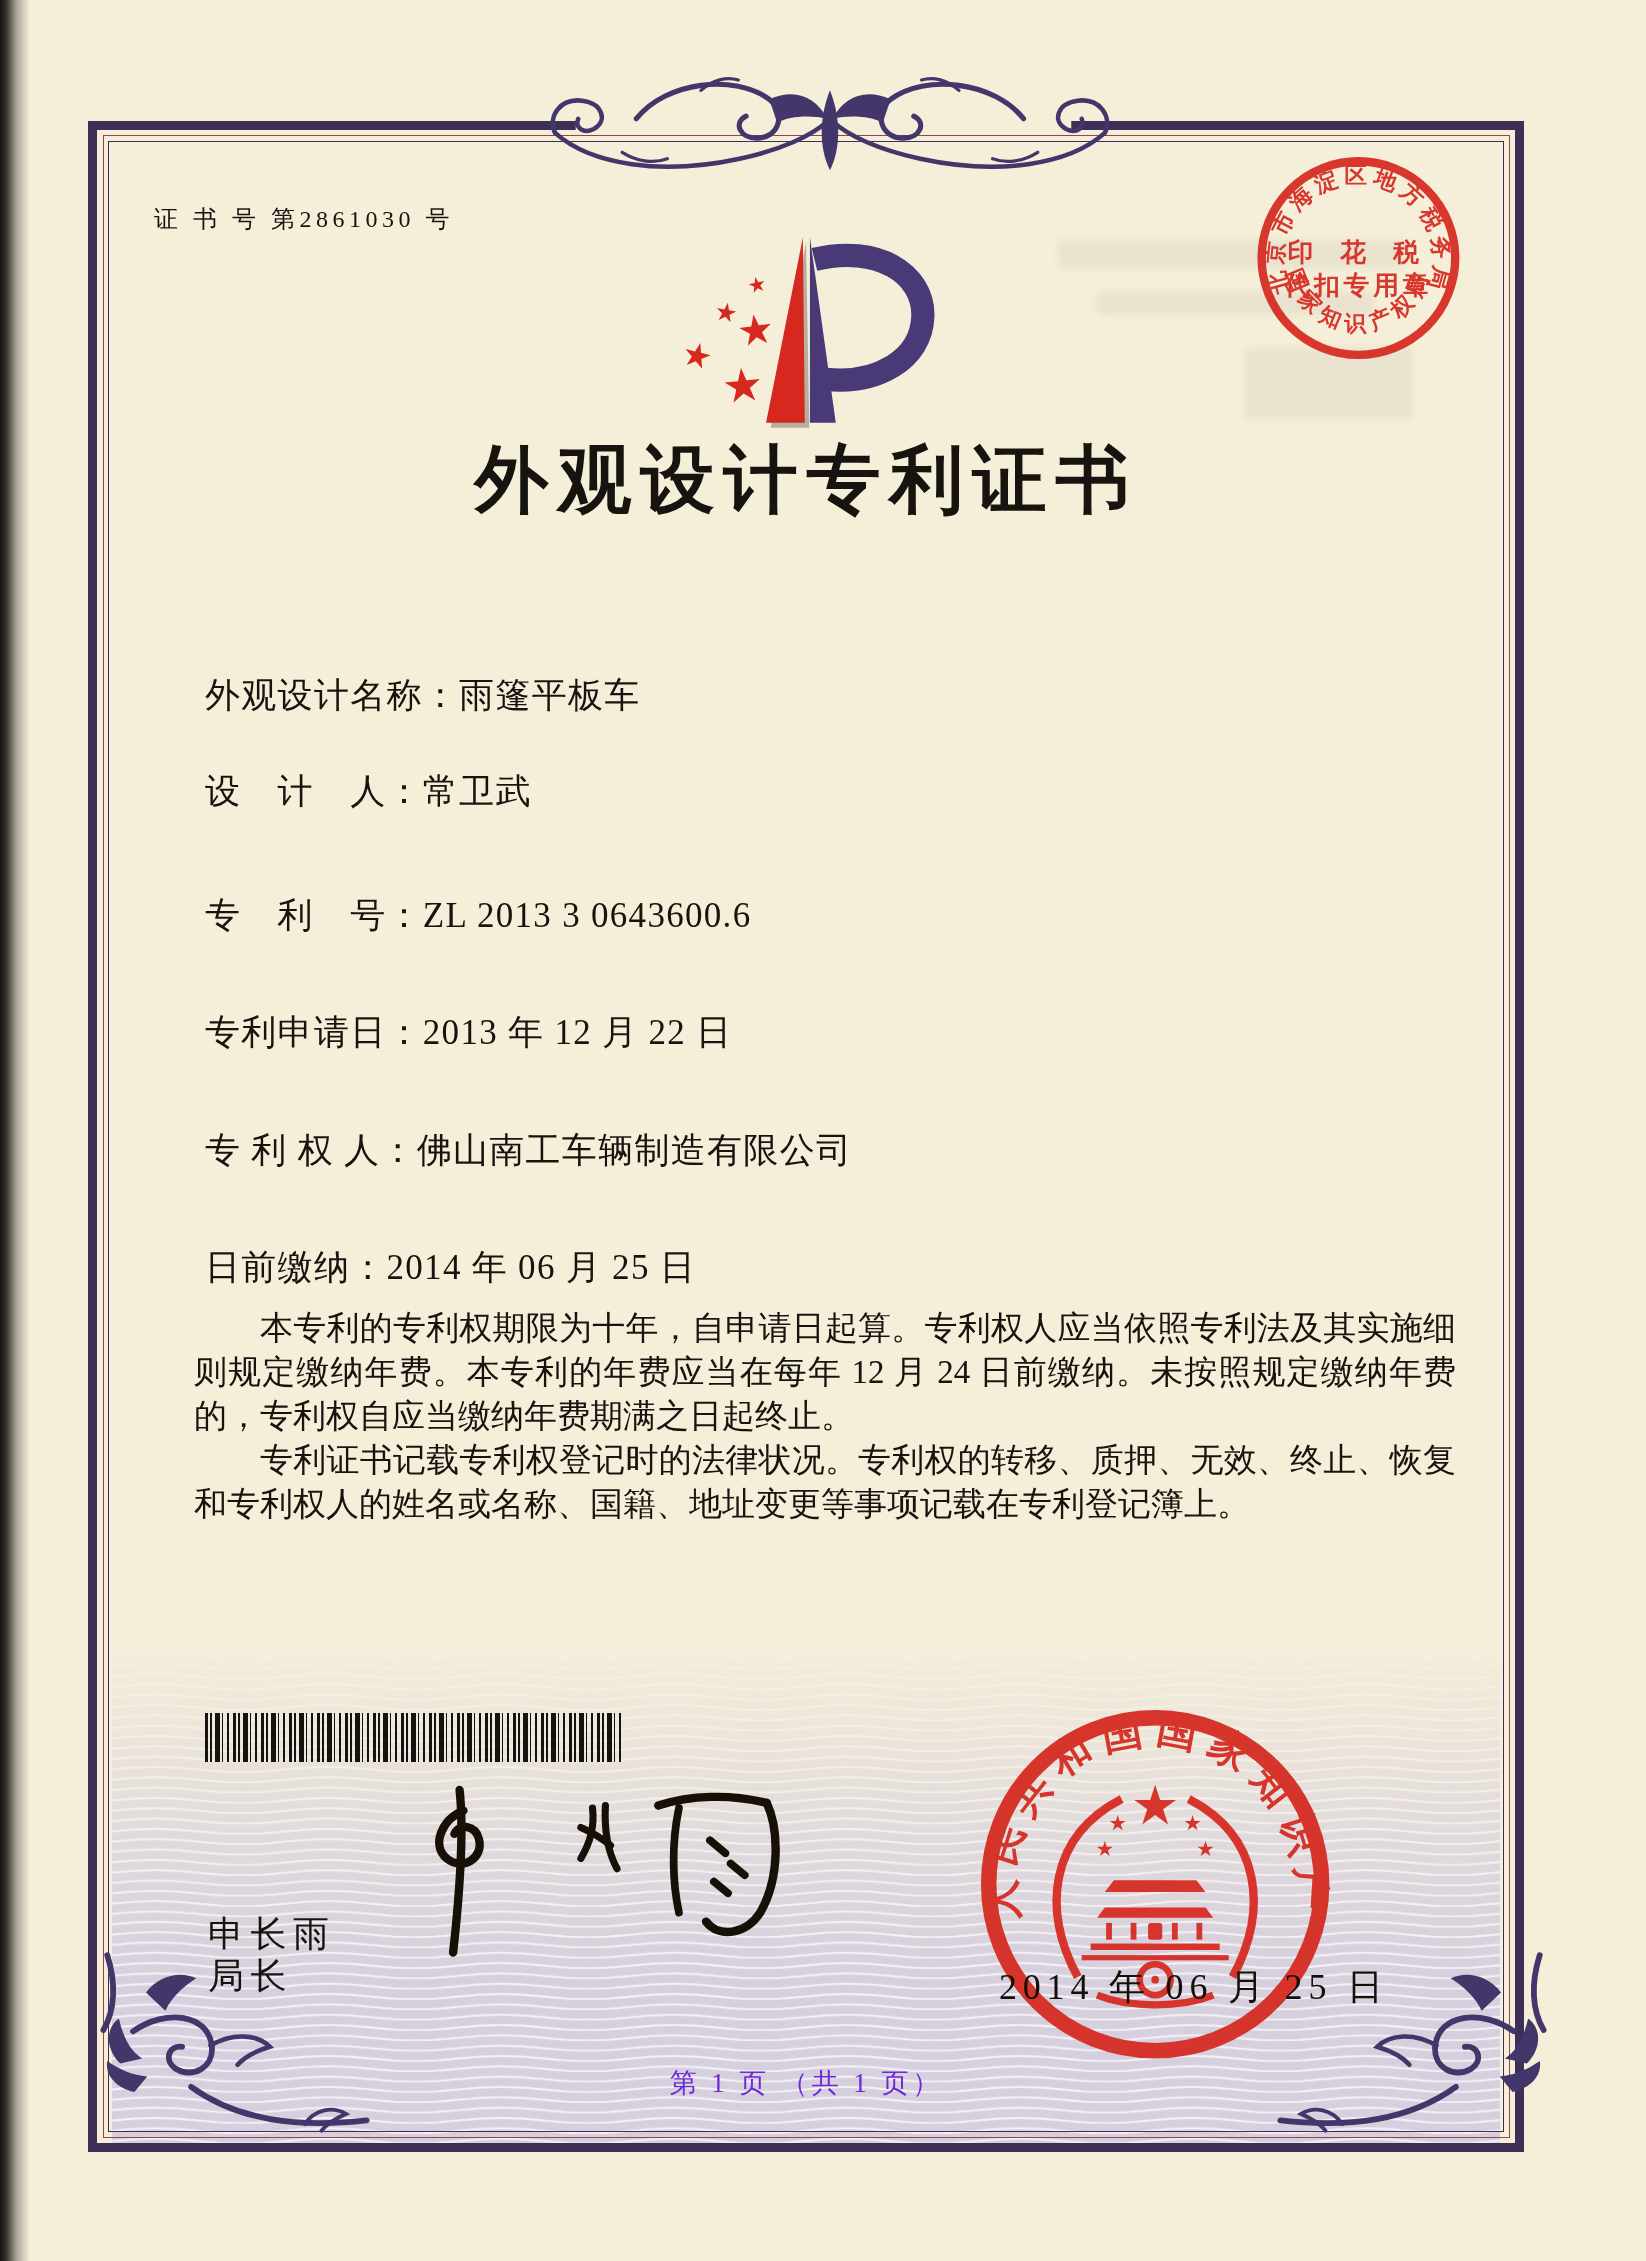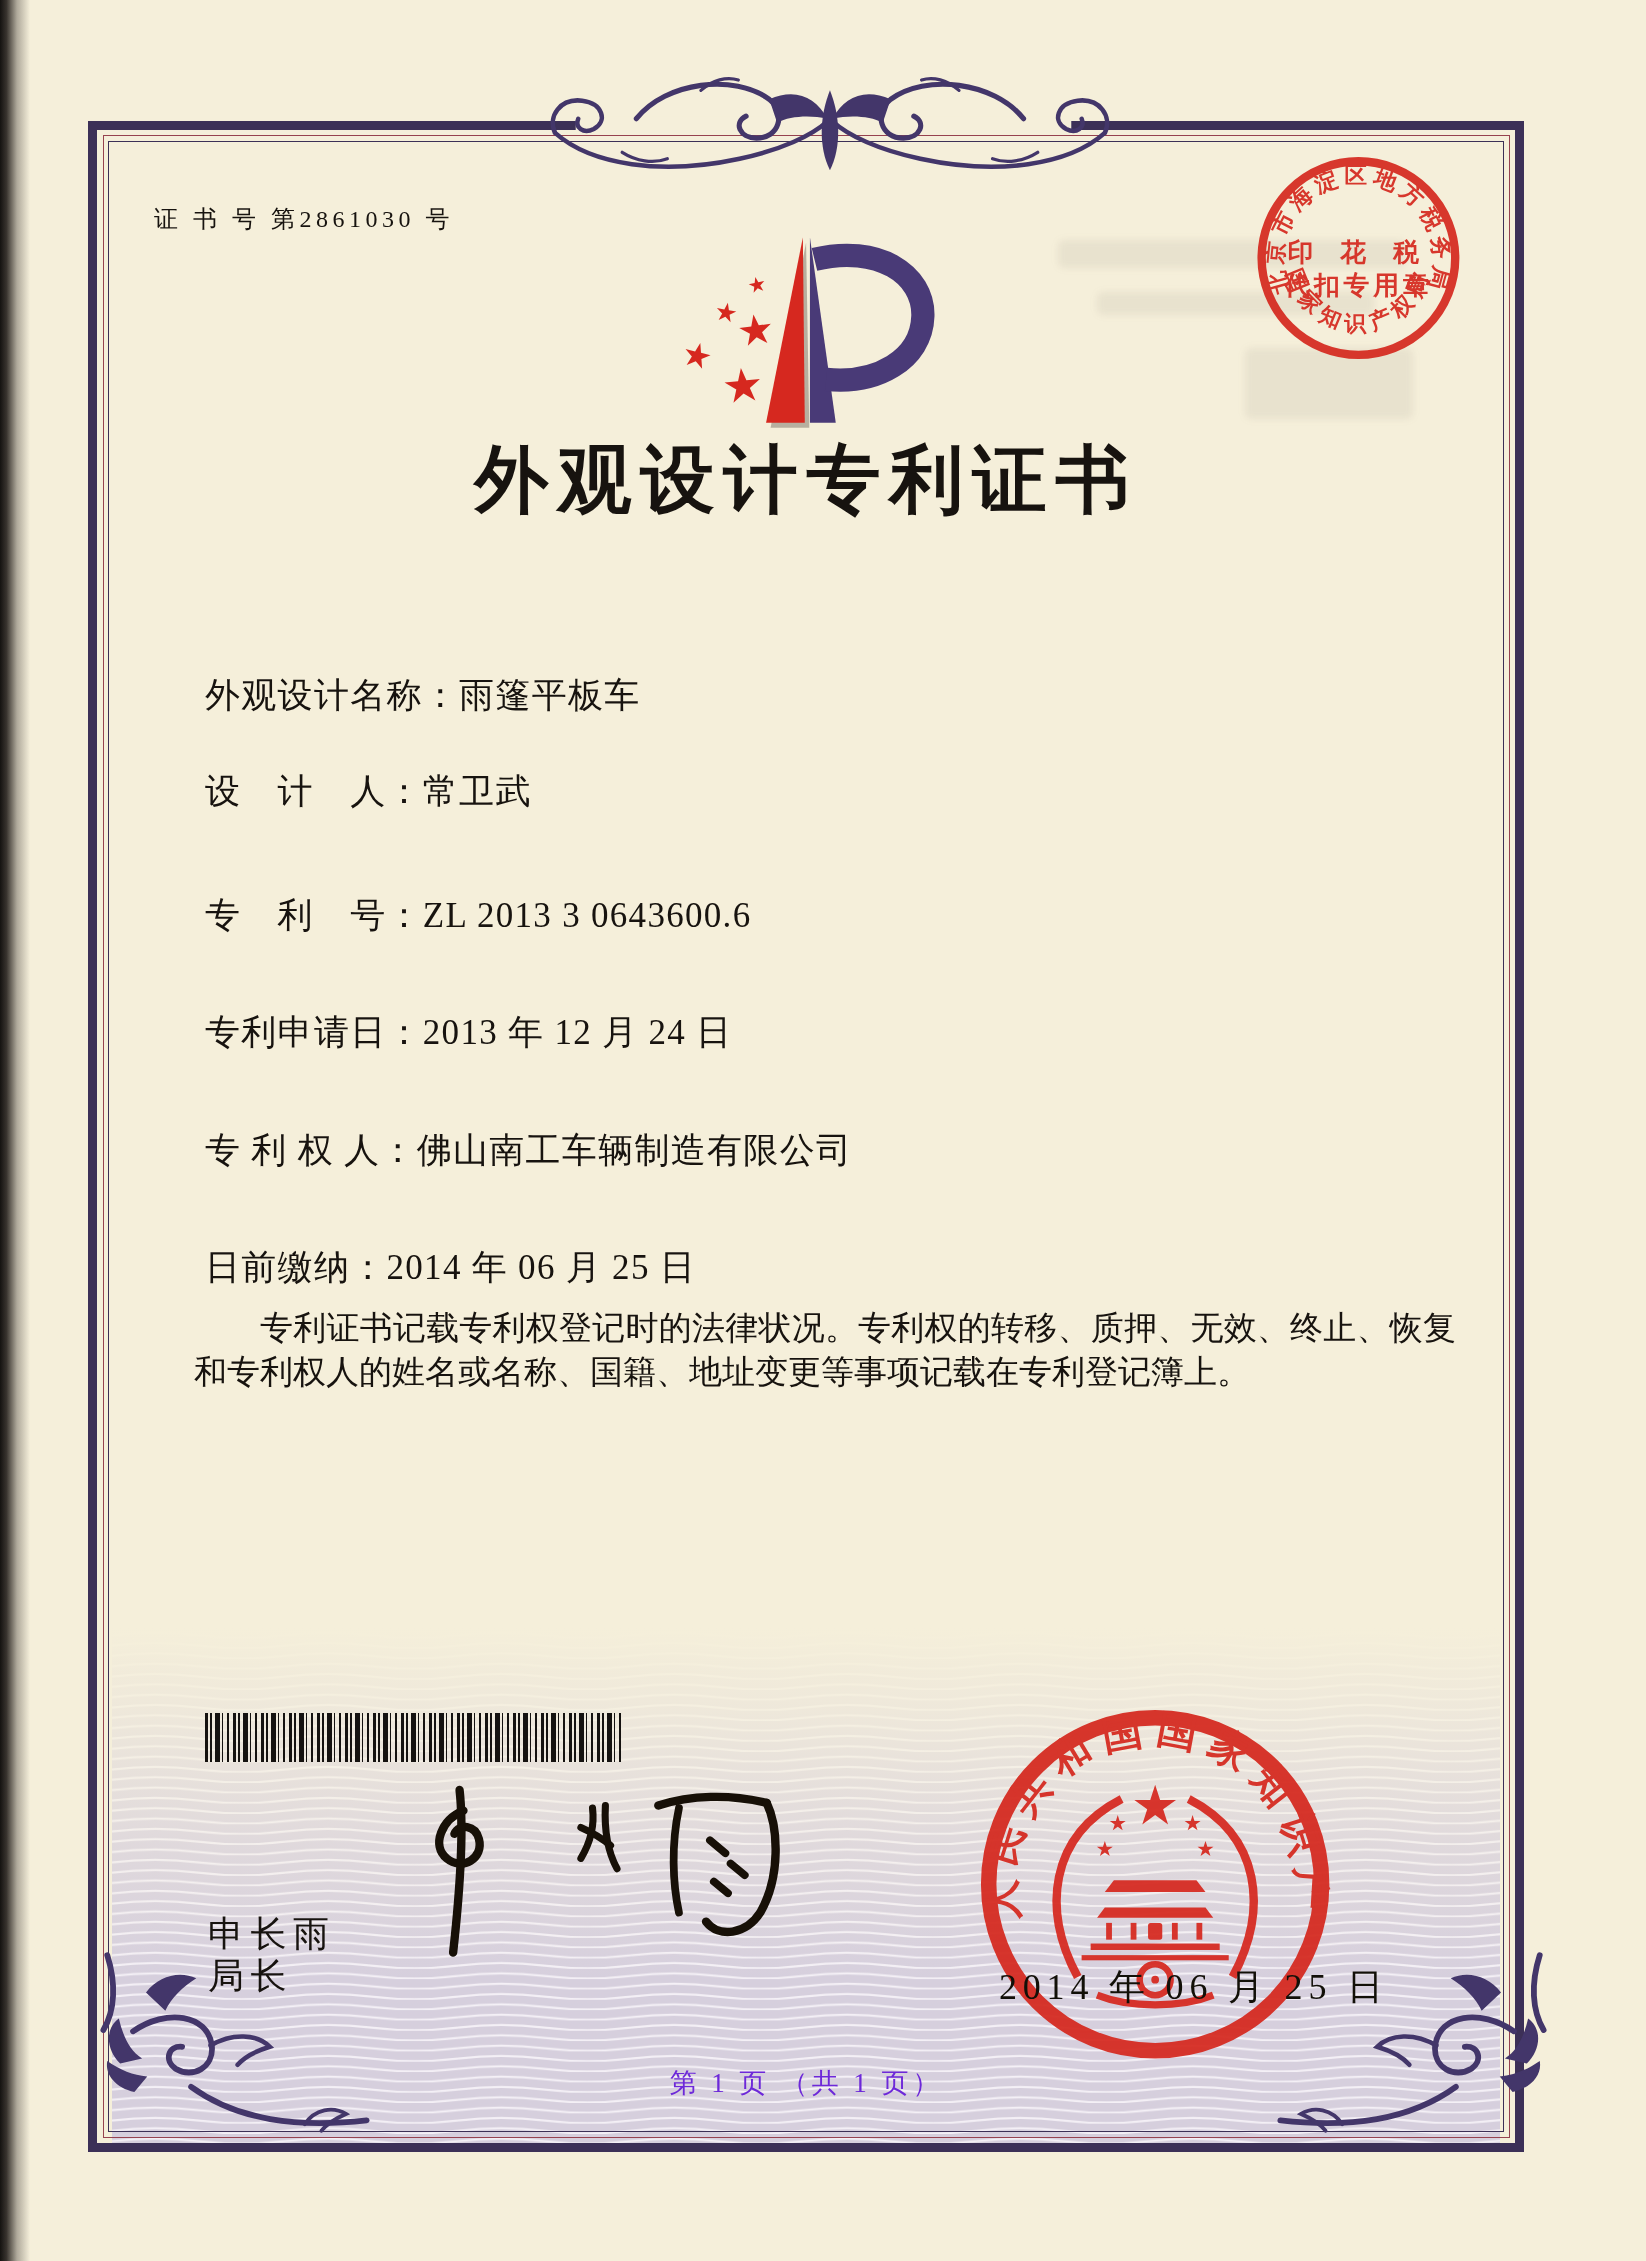--- a/index.html
+++ b/index.html
@@ -164,25 +164,26 @@
     </g>
   </svg>
 
   <div class="abs cert-no">证 书 号 第2861030 号</div>
 
   <div class="abs title">外观设计专利证书</div>
 
   <div class="abs frow" style="top:672px;"><span>外观设计名称：</span><span>雨篷平板车</span></div>
   <div class="abs frow" style="top:768px;"><span>设　计　人：</span><span>常卫武</span></div>
   <div class="abs frow" style="top:892px;"><span>专　利　号：</span><span>ZL 2013 3 0643600.6</span></div>
-  <div class="abs frow" style="top:1009px;"><span>专利申请日：</span><span>2013 年 12 月 24 日</span></div>
+  <div class="abs frow" style="top:1009px;"><span>专利申请日：</span><span>2013 年 12 月 22 日</span></div>
   <div class="abs frow" style="top:1127px;"><span>专 利 权 人：</span><span>佛山南工车辆制造有限公司</span></div>
   <div class="abs frow" style="top:1244px;"><span>日前缴纳：</span><span>2014 年 06 月 25 日</span></div>
 
   <div class="abs paras">
+    <p>本专利的专利权期限为十年，自申请日起算。专利权人应当依照专利法及其实施细则规定缴纳年费。本专利的年费应当在每年 12 月 24 日前缴纳。未按照规定缴纳年费的，专利权自应当缴纳年费期满之日起终止。</p>
     <p>专利证书记载专利权登记时的法律状况。专利权的转移、质押、无效、终止、恢复和专利权人的姓名或名称、国籍、地址变更等事项记载在专利登记簿上。</p>
   </div>
 
   <div class="abs barcode"></div>
 
   <div class="abs director" style="left:208px;top:1952px;">局长</div>
   <div class="abs director" style="left:208px;top:1910px;">申长雨</div>
 
   <div class="abs seal-date">2014 年 06 月 25 日</div>
 

